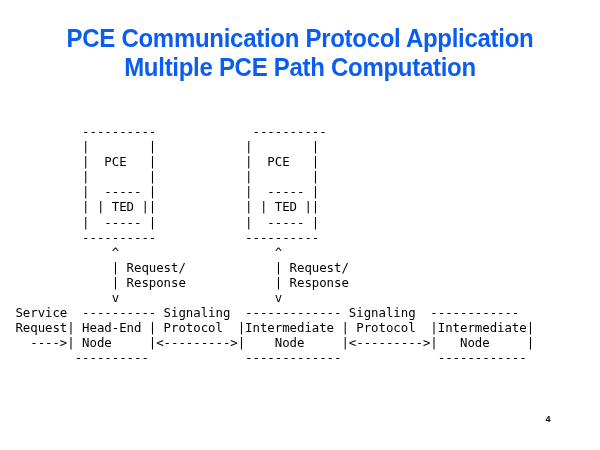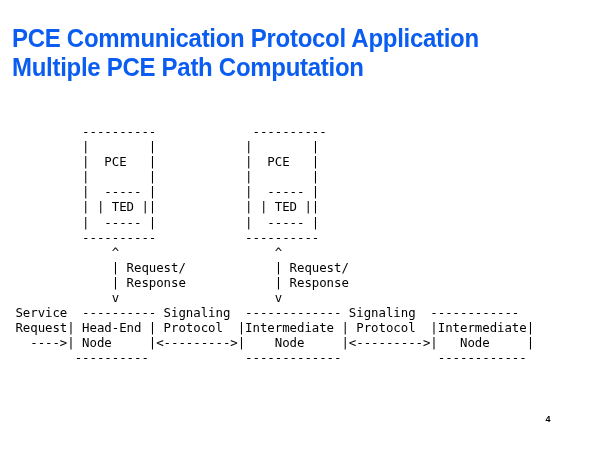--- a/index.html
+++ b/index.html
@@ -20,21 +20,21 @@
     inset: 0;
     background: #ffffff;
   }
 
   
   .title-block {
     position: absolute;
     left: 0;
     top: 24px;
     width: 600px;
-    text-align: left;
+    text-align: center;
   }
   .title-line {
     font-family: "Liberation Sans", sans-serif;
     font-weight: bold;
     font-size: 25px;
     line-height: 29px;
     color: #0a5df0;
     letter-spacing: -0.3px;
     white-space: pre;
     transform: scaleX(0.96);

